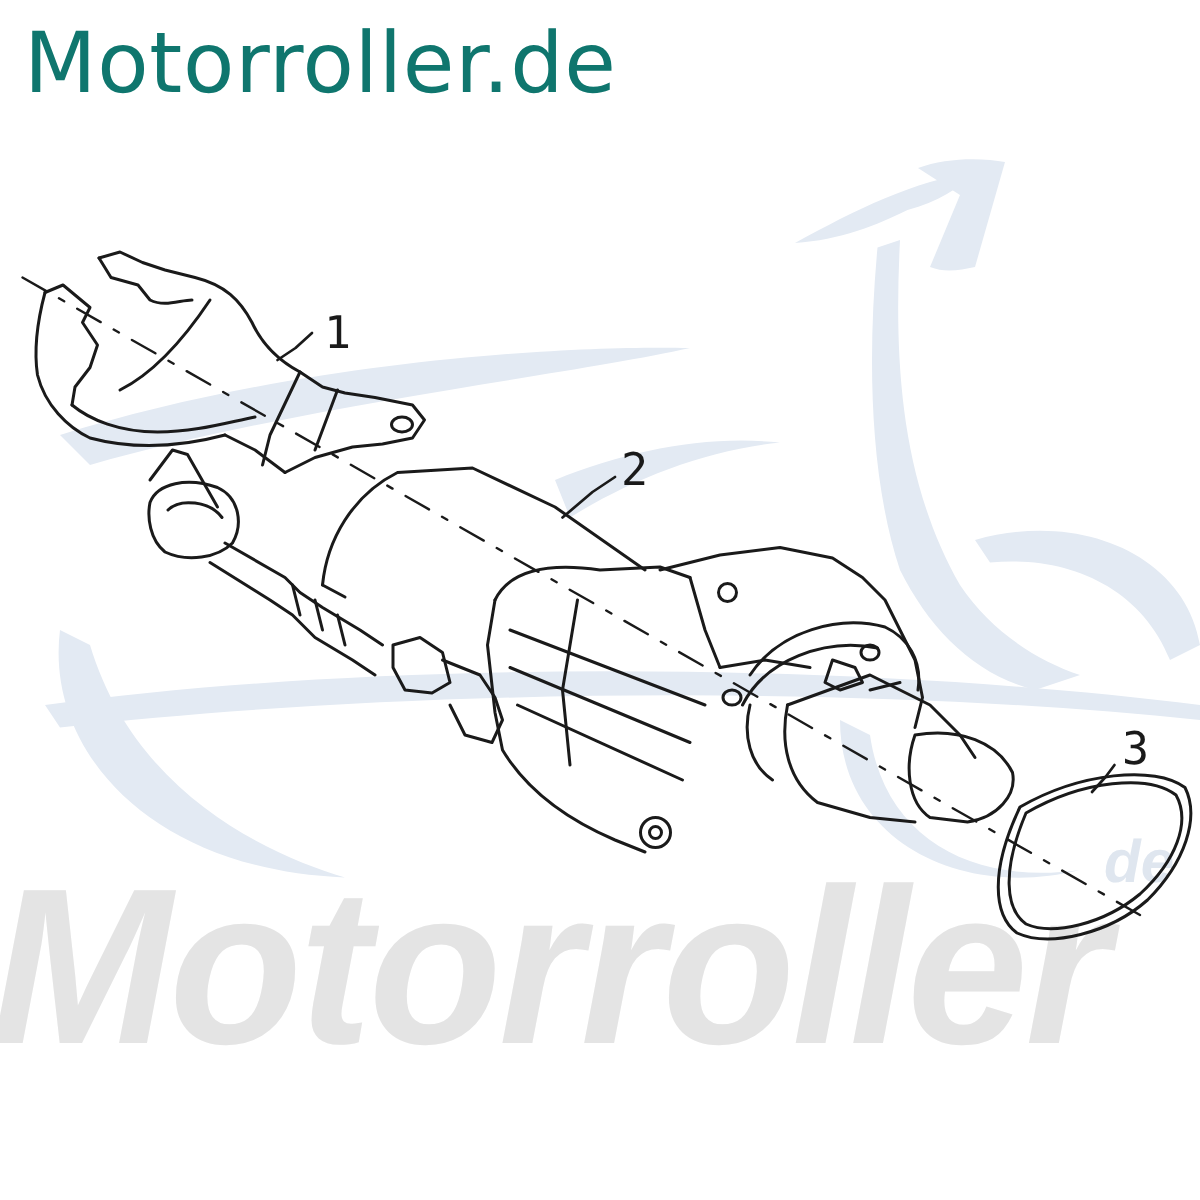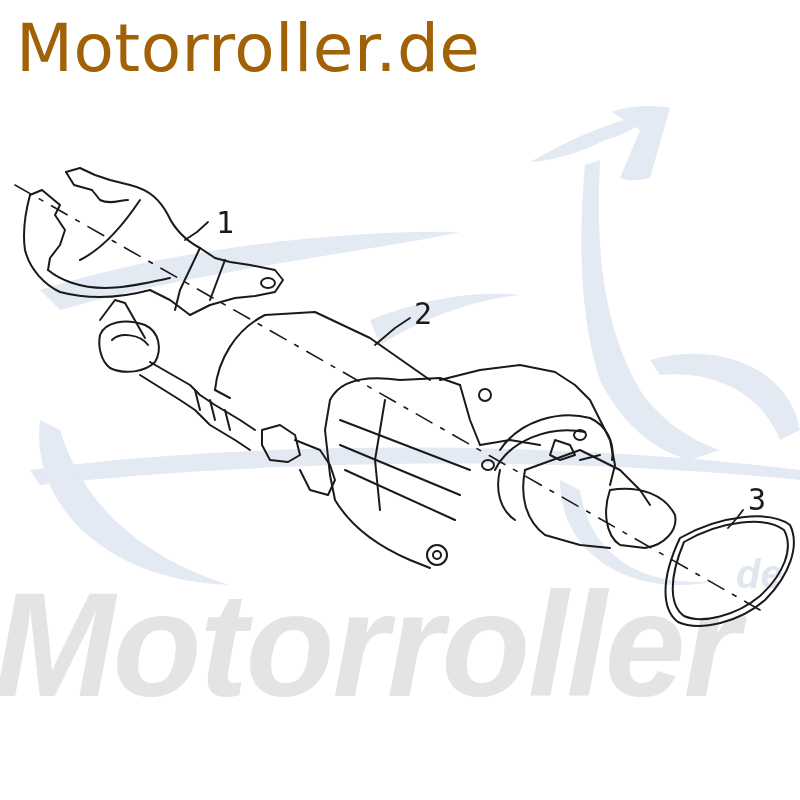--- a/index.html
+++ b/index.html
@@ -1,21 +1,21 @@
 <!DOCTYPE html>
 <html><head>
   <meta charset="utf-8">
   <style>
     html, body { margin: 0; padding: 0; background: #ffffff; }
     body { width: 800px; height: 800px; position: relative; overflow: hidden; font-family: "DejaVu Sans", sans-serif; }
     .canvas { position: absolute; left: 0; top: 0; width: 800px; height: 800px; }
     .top-watermark {
       position: absolute; left: 16px; top: 10px;
       font-family: "DejaVu Sans", sans-serif;
-      font-size: 66px; color: #a16207; letter-spacing: 0.5px; white-space: nowrap;
+      font-size: 56px; color: #0f766e; letter-spacing: 0.5px; white-space: nowrap;
     }
     .bottom-watermark {
       position: absolute; left: -6px; top: 560px;
       font-family: "Liberation Sans", sans-serif; font-style: italic; font-weight: bold;
       font-size: 148px; color: #e4e4e4; letter-spacing: -2px; white-space: nowrap;
       transform: scaleX(0.98); transform-origin: left top;
     }
     .callout {
       position: absolute; font-family: "DejaVu Sans Mono", monospace; font-size: 30px; color: #1a1a1a;
     }

